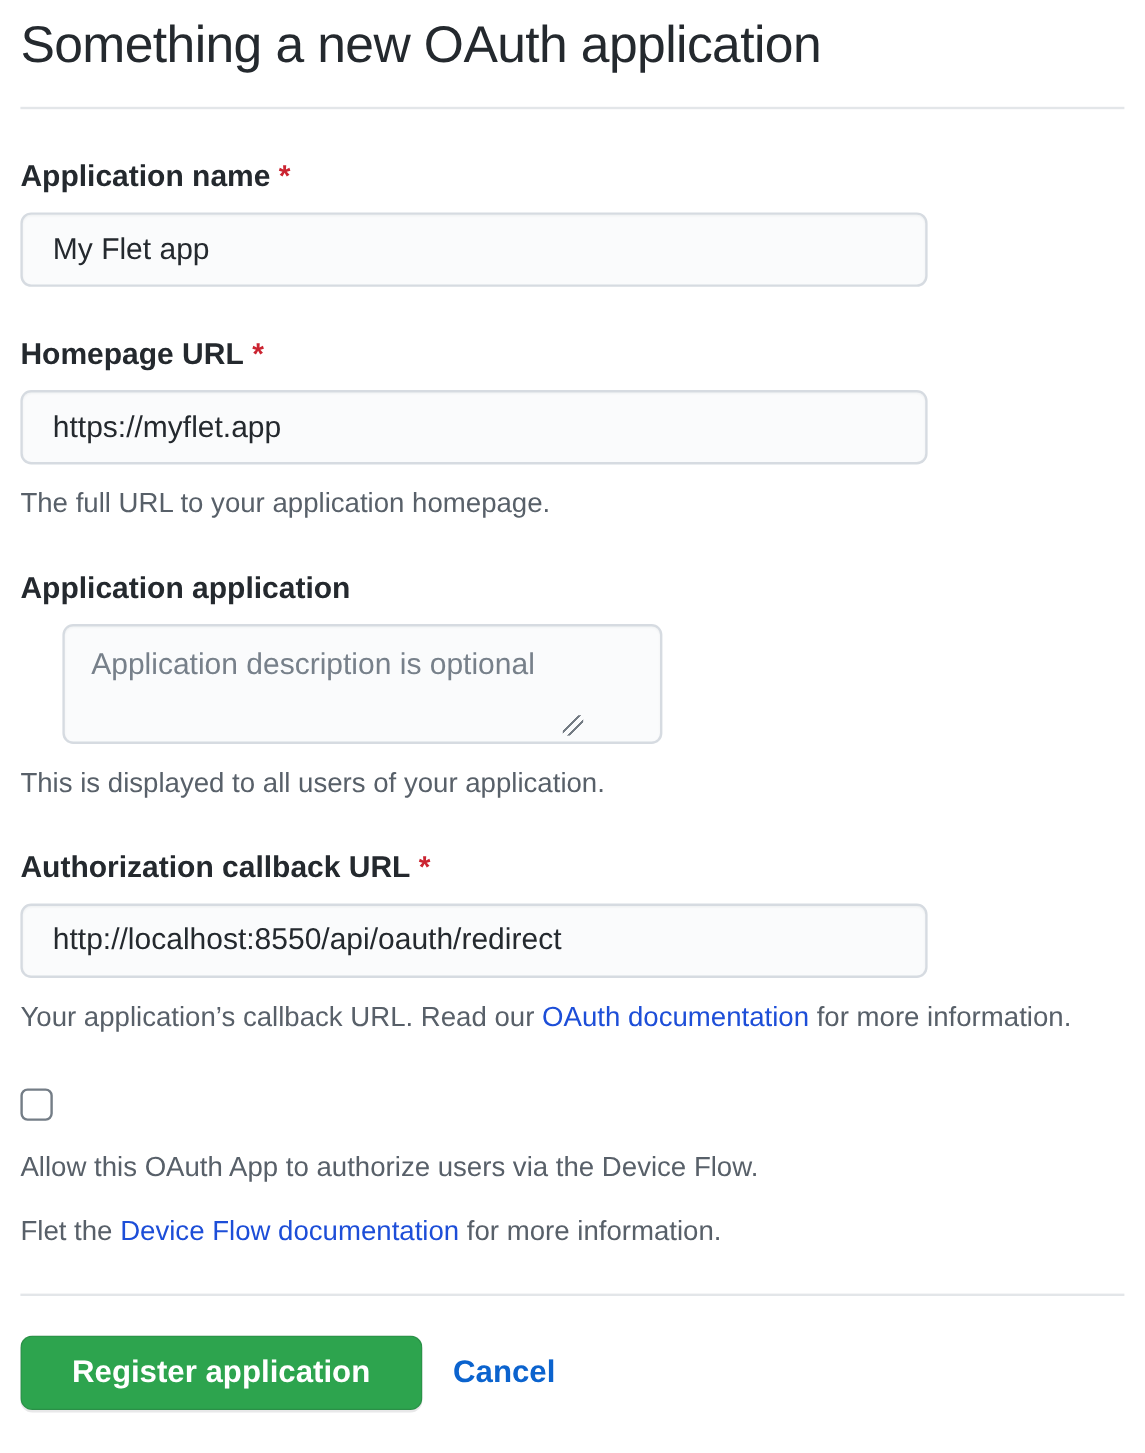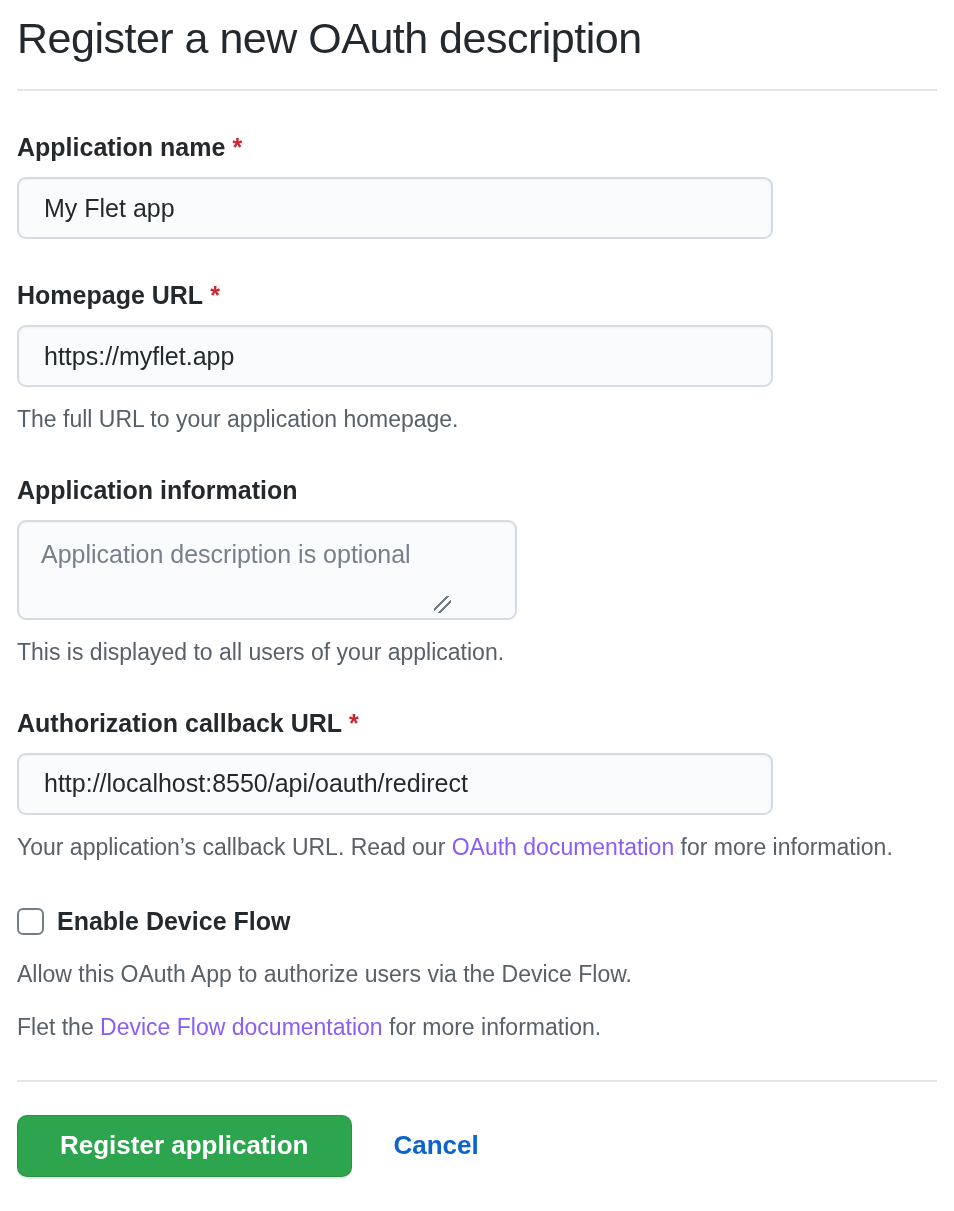--- a/index.html
+++ b/index.html
@@ -46,21 +46,21 @@
     font-family: "Liberation Sans", sans-serif;
     font-size: 25px;
     color: #24292e;
     background: #fafbfc;
     border: 2px solid #d6dbe1;
     border-radius: 9px;
     box-shadow: inset 0 1px 2px rgba(27,31,35,0.05);
     outline: none;
   }
 
-  .textarea-wrap { position: relative; width: 439px; }
+  .textarea-wrap { position: relative; width: 439px; margin-left: 35px; }
   textarea.form-control {
     width: 500px;
     height: 100px;
     padding: 16px 22px;
     line-height: 1.3;
     resize: none;
   }
   textarea.form-control::placeholder { color: #77808a; opacity: 1; }
   .resize-handle {
     position: absolute;
@@ -73,21 +73,21 @@
     cursor: nwse-resize;
   }
 
   .note {
     font-size: 23px;
     color: #586069;
     margin-top: 18px;
     line-height: 1.25;
   }
 
-  a.inline-link { color: #8b5cf6; text-decoration: none; cursor: pointer; }
+  a.inline-link { color: #1d4ed8; text-decoration: none; cursor: pointer; }
 
   .checkbox-row {
     margin-top: 46px;
     display: flex;
     align-items: center;
   }
   .device-flow-checkbox {
     appearance: none;
     -webkit-appearance: none;
     width: 27px; height: 27px;
@@ -120,64 +120,63 @@
     color: #ffffff;
     font-family: "Liberation Sans", sans-serif;
     font-size: 26px;
     font-weight: 700;
     border: 1px solid rgba(27,31,35,0.15);
     border-radius: 10px;
     box-shadow: 0 2px 0 rgba(27,31,35,0.10);
     cursor: pointer;
   }
   .cancel-link {
-    margin-left: 42px;
+    margin-left: 26px;
     color: #0b63ce;
     font-size: 26px;
     font-weight: 700;
     text-decoration: none;
     cursor: pointer;
   }
 </style>
 </head>
 <body>
 
 <div class="container">
 
-  <h1 class="page-title">Register a new OAuth description</h1>
+  <h1 class="page-title">Something a new OAuth application</h1>
 
   <div class="form-group">
     <div class="field-label"><span>Application name</span><span class="required-asterisk">*</span></div>
     <input type="text" class="form-control" value="My Flet app" style="">
   </div>
 
   <div class="form-group">
     <div class="field-label"><span>Homepage URL</span><span class="required-asterisk">*</span></div>
     <input type="text" class="form-control" value="https://myflet.app" style="">
     <div class="note">The full URL to your application homepage.</div>
   </div>
 
   <div class="form-group">
-    <div class="field-label"><span>Application information</span></div>
+    <div class="field-label"><span>Application application</span></div>
     <div class="textarea-wrap">
       <textarea class="form-control" placeholder="Application description is optional" style=""></textarea>
       <div class="resize-handle"></div>
     </div>
     <div class="note">This is displayed to all users of your application.</div>
   </div>
 
   <div class="form-group">
     <div class="field-label"><span>Authorization callback URL</span><span class="required-asterisk">*</span></div>
     <input type="text" class="form-control" value="http://localhost:8550/api/oauth/redirect" style="">
     <div class="note"><span>Your application’s callback URL. Read our </span><a class="inline-link">OAuth documentation</a><span> for more information.</span></div>
   </div>
 
   <div class="checkbox-row">
     <input type="checkbox" class="device-flow-checkbox" style="">
-    <span class="checkbox-label">Enable Device Flow</span>
   </div>
   <div class="note note-block">Allow this OAuth App to authorize users via the Device Flow.</div>
   <div class="note note-block"><span>Flet the </span><a class="inline-link">Device Flow documentation</a><span> for more information.</span></div>
 
   <hr class="footer-divider">
 
   <div class="footer">
     <button class="btn-primary">Register application</button>
     <a class="cancel-link">Cancel</a>
   </div>

